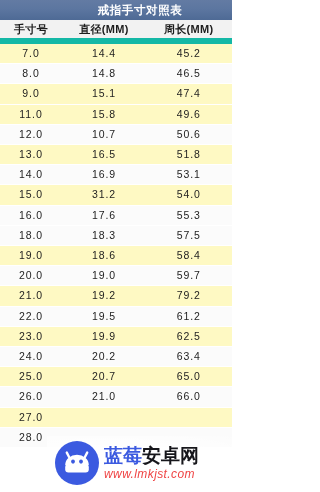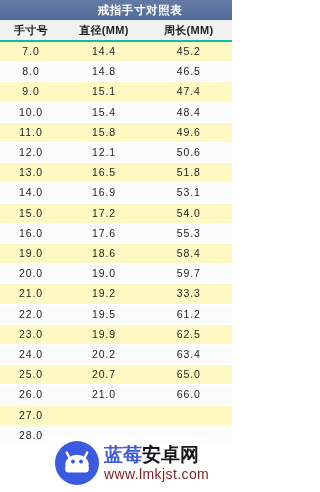--- a/index.html
+++ b/index.html
@@ -63,21 +63,21 @@
     border-bottom: 1px solid #ffffff;
     box-sizing: border-box;
   }
 
   .chart-table thead th {
     height: 21px;
     background: #f2f2f2;
     font-weight: bold;
     font-size: 11px;
     letter-spacing: 0.3px;
-    border-bottom: 2px solid #14b8a6;
+    border-bottom: 6px solid #14b8a6;
   }
 
   .chart-table tbody td {
     height: 19.2px;
     line-height: 19.2px;
     letter-spacing: 0.9px;
     font-family: "Liberation Sans", "DejaVu Sans", sans-serif;
   }
 
   .chart-table tbody tr.odd td  { background: #fef9c3; }
@@ -133,24 +133,25 @@
   .wm-brand {
     font-size: 19px;
     font-weight: bold;
     letter-spacing: 0px;
     white-space: nowrap;
   }
   .wm-brand .wm-blue { color: #3b5ae0; }
   .wm-brand .wm-dark { color: #16161b; }
   .wm-url {
     margin-top: 3px;
-    font-size: 14px;
-    color: #7f1d1d;
+    font-size: 12px;
+    color: #ef4444;
     letter-spacing: 0.4px;
     white-space: nowrap;
+    font-style: italic;
   }
 
   
   .right-gutter {
     position: absolute;
     right: 0;
     top: 0;
     width: 13px;
     height: 492px;
     background: #ffffff;
@@ -185,69 +186,69 @@
         <tr class="even">
           <td class="cell-size">8.0</td>
           <td class="cell-dia">14.8</td>
           <td class="cell-cir">46.5</td>
         </tr>
         <tr class="odd">
           <td class="cell-size">9.0</td>
           <td class="cell-dia">15.1</td>
           <td class="cell-cir">47.4</td>
         </tr>
-        <tr class="even">
-          <td class="cell-size">10.0</td>
-          <td class="cell-dia">15.4</td>
-          <td class="cell-cir">48.4</td>
-        </tr>
         <tr class="odd">
           <td class="cell-size">11.0</td>
           <td class="cell-dia">15.8</td>
           <td class="cell-cir">49.6</td>
         </tr>
         <tr class="even">
           <td class="cell-size">12.0</td>
-          <td class="cell-dia">12.1</td>
+          <td class="cell-dia">10.7</td>
           <td class="cell-cir">50.6</td>
         </tr>
         <tr class="odd">
           <td class="cell-size">13.0</td>
           <td class="cell-dia">16.5</td>
           <td class="cell-cir">51.8</td>
         </tr>
         <tr class="even">
           <td class="cell-size">14.0</td>
           <td class="cell-dia">16.9</td>
           <td class="cell-cir">53.1</td>
         </tr>
         <tr class="odd">
           <td class="cell-size">15.0</td>
-          <td class="cell-dia">17.2</td>
+          <td class="cell-dia">31.2</td>
           <td class="cell-cir">54.0</td>
         </tr>
         <tr class="even">
           <td class="cell-size">16.0</td>
           <td class="cell-dia">17.6</td>
           <td class="cell-cir">55.3</td>
         </tr>
+        <tr class="even">
+          <td class="cell-size">18.0</td>
+          <td class="cell-dia">18.3</td>
+          <td class="cell-cir">57.5</td>
+        </tr>
         <tr class="odd">
           <td class="cell-size">19.0</td>
           <td class="cell-dia">18.6</td>
           <td class="cell-cir">58.4</td>
         </tr>
         <tr class="even">
           <td class="cell-size">20.0</td>
           <td class="cell-dia">19.0</td>
           <td class="cell-cir">59.7</td>
         </tr>
         <tr class="odd">
           <td class="cell-size">21.0</td>
           <td class="cell-dia">19.2</td>
-          <td class="cell-cir">33.3</td>
+          <td class="cell-cir">79.2</td>
         </tr>
         <tr class="even">
           <td class="cell-size">22.0</td>
           <td class="cell-dia">19.5</td>
           <td class="cell-cir">61.2</td>
         </tr>
         <tr class="odd">
           <td class="cell-size">23.0</td>
           <td class="cell-dia">19.9</td>
           <td class="cell-cir">62.5</td>

